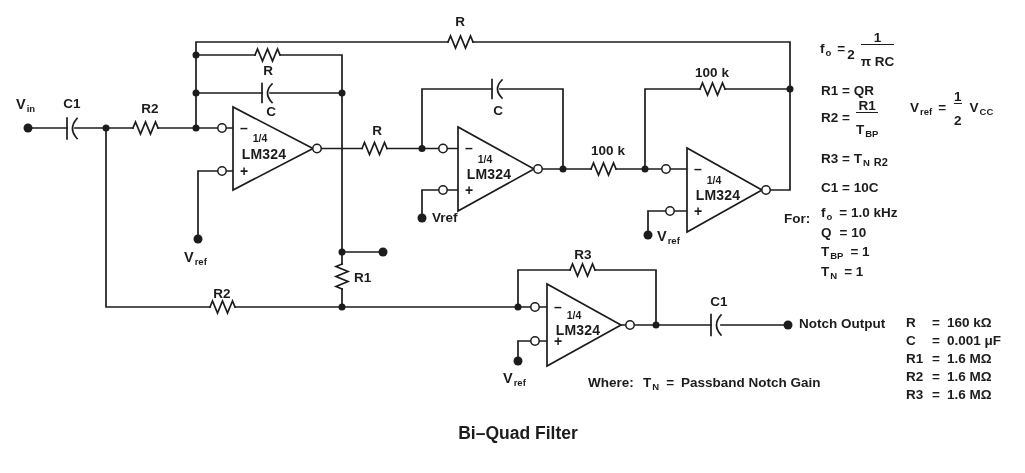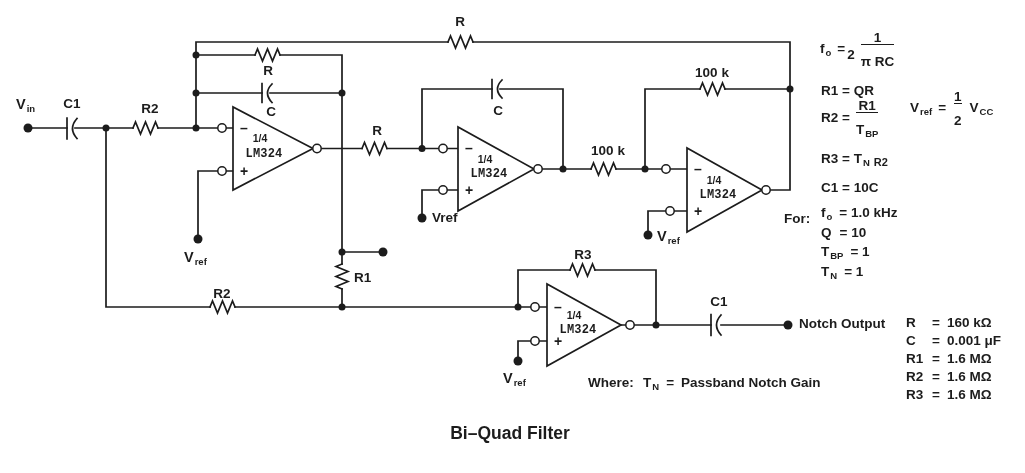--- a/index.html
+++ b/index.html
@@ -18,23 +18,23 @@
   .post{font-size:11px;position:relative;top:3px;margin-left:4px;}
   .forrow{line-height:14px;margin-bottom:4.5px;}
   .forrow .rest{margin-left:7px;}
   .whererow{line-height:14px;margin-bottom:4px;}
   .whererow .weq{margin:0 7px;}
   .vrow{display:flex;line-height:14px;margin-bottom:4px;}
   .vn{width:26px;}
   .veq{margin-right:7px;}
   .sign{font-size:14px;}
   .frac14{font-size:10.5px;}
-  .part{font-size:12px;letter-spacing:.2px;font-family:Liberation Mono, monospace;}
+  .part{font-size:14px;letter-spacing:.2px;}
   .big{font-size:14.5px;}
-  .title{font-size:17.5px;}
+  .title{font-size:17.5px;margin-left:8px;}
 </style>
 </head>
 <body>
 
 <div class="stage">
 
 <svg width="1025" height="473" viewBox="0 0 1025 473">
 
   <g stroke="#1c1c1c" stroke-width="1.7" fill="none" stroke-linecap="square">
     <path d="

